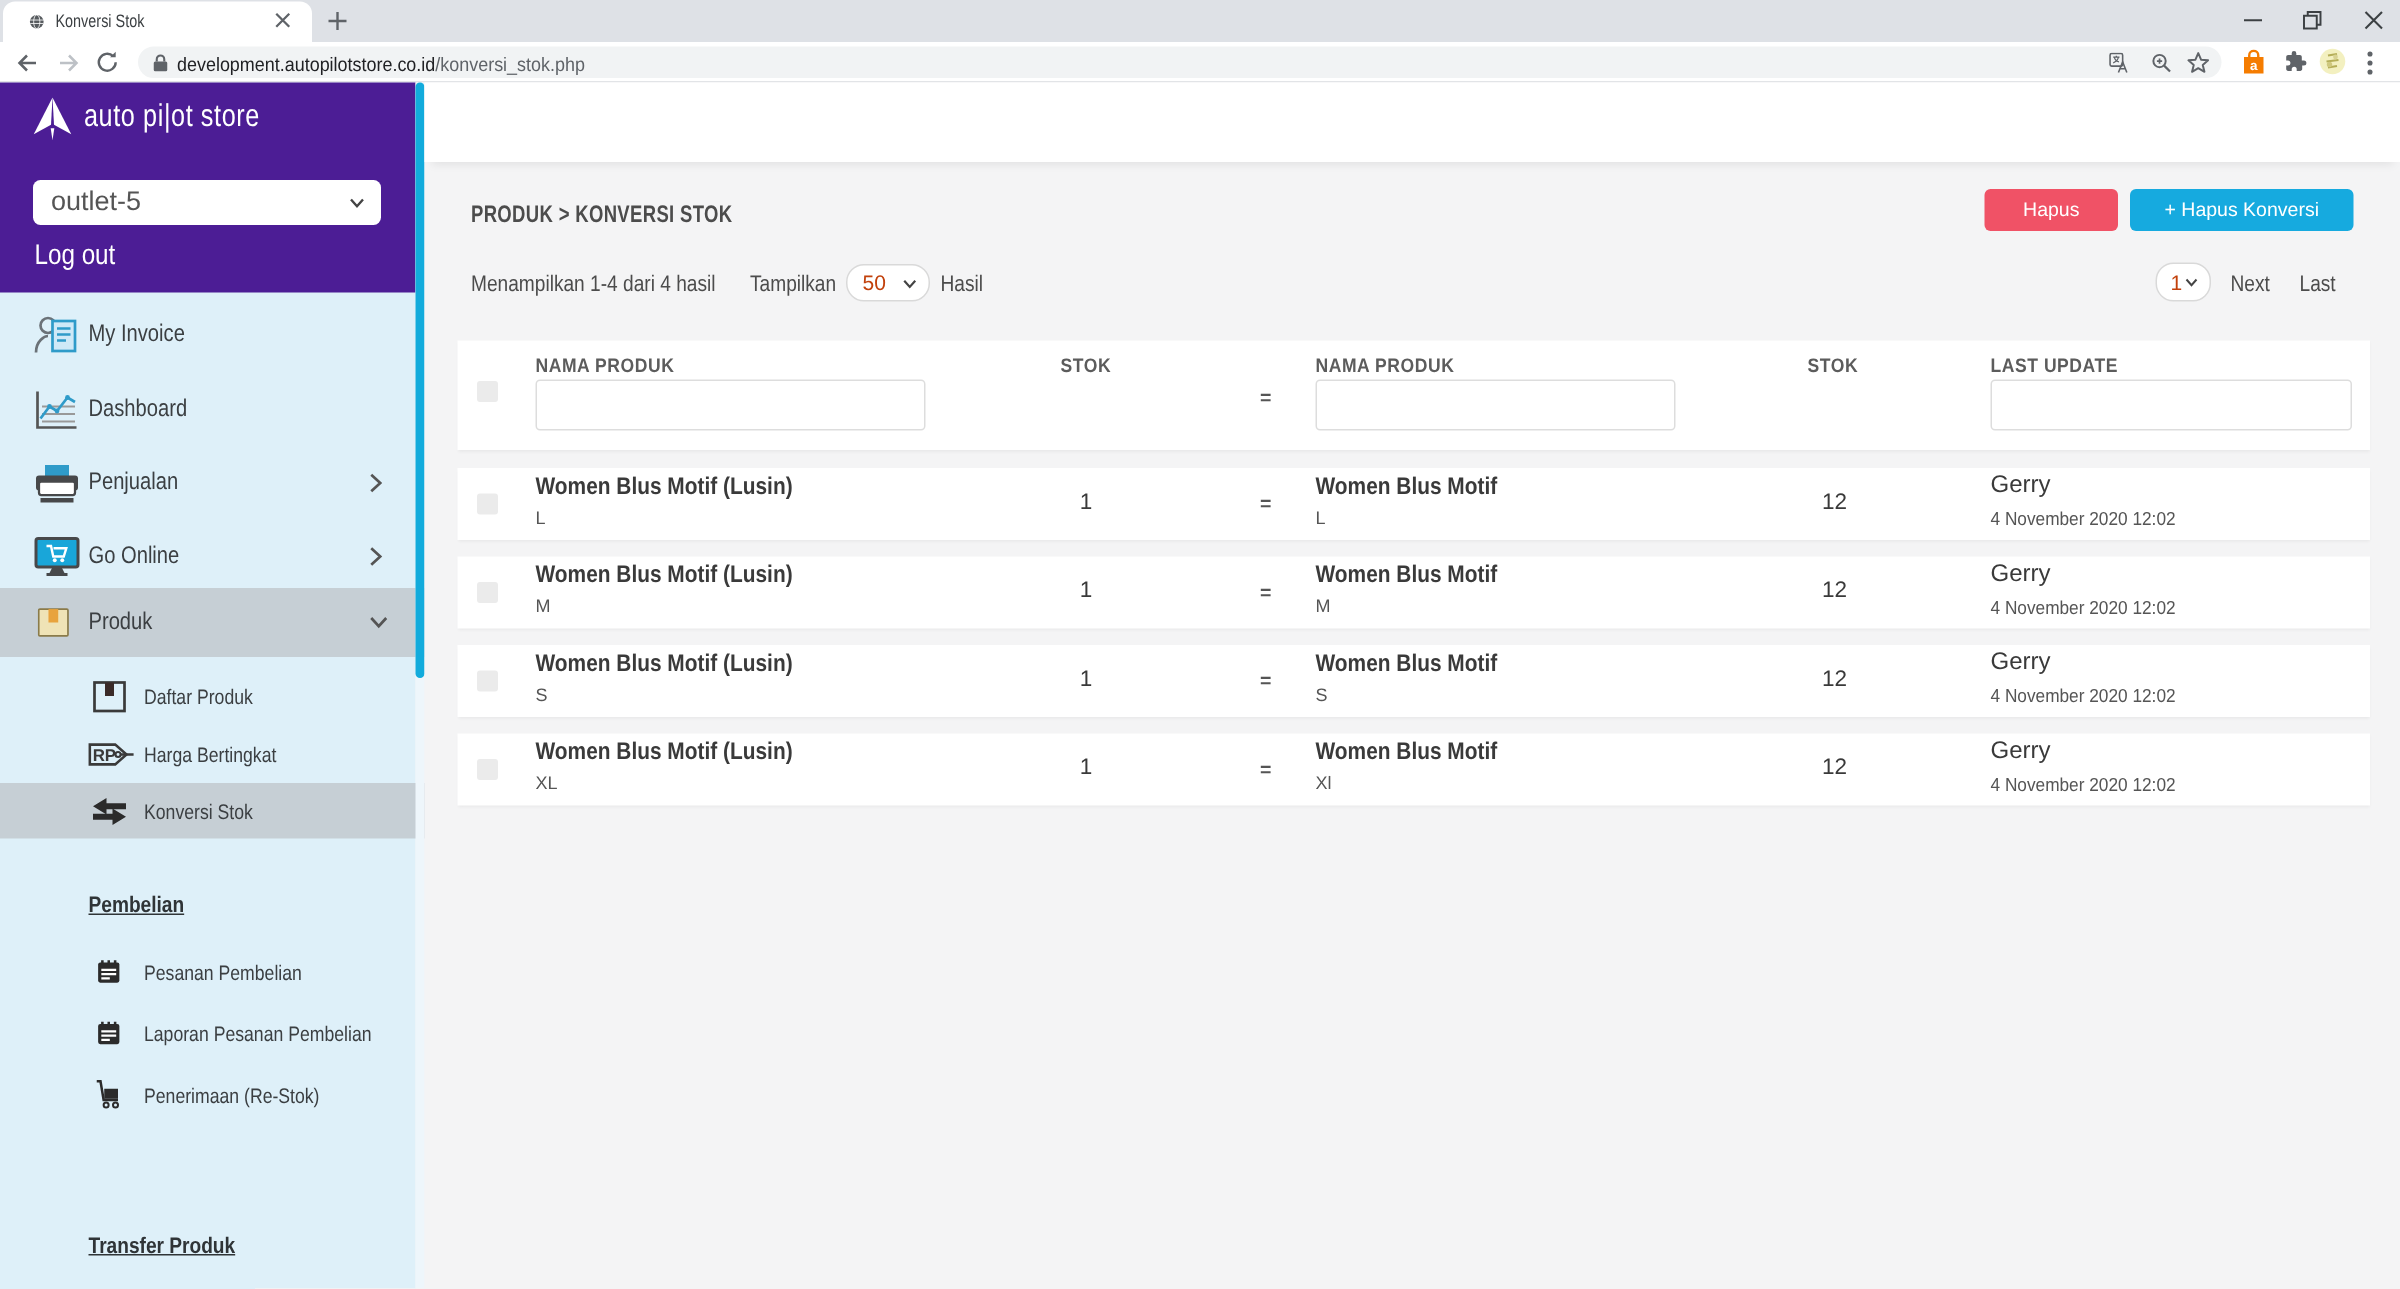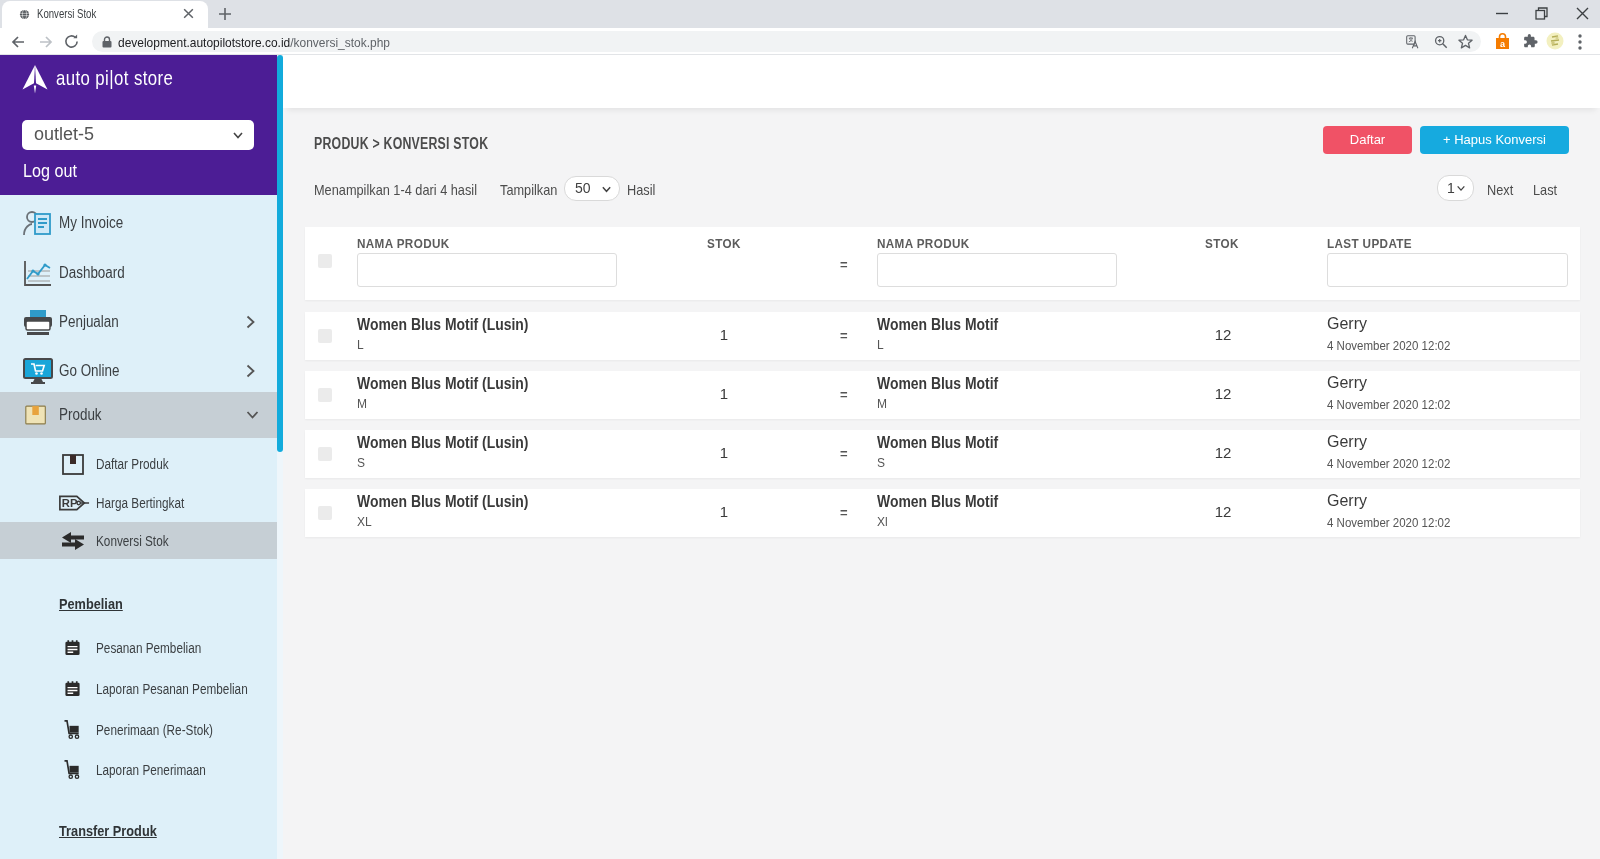--- a/index.html
+++ b/index.html
@@ -38,21 +38,21 @@
 .shead { position:absolute; left:59px; font-size:15px; font-weight:bold; color:#2f3437; text-decoration:underline; transform:scaleX(0.85); transform-origin:0 0; white-space:nowrap; }
 
 
 .main { position:absolute; left:283px; top:55px; width:1317px; height:804px; background:#f4f4f5; }
 .main-white { position:absolute; left:0; top:0; width:1317px; height:53px; background:#fff; box-shadow:0 6px 6px -4px rgba(0,0,0,0.08); }
 .crumb { position:absolute; left:31px; top:80px; font-size:16px; font-weight:bold; color:#4c4c4c; letter-spacing:0.3px; transform:scaleX(0.77); transform-origin:0 0; white-space:nowrap; }
 .btn { position:absolute; top:71px; height:28px; border-radius:4px; color:#fff; font-size:13px; text-align:center; line-height:28px; }
 .btn-red { left:1040px; width:89px; background:#f05266; }
 .btn-cyan { left:1137px; width:149px; background:#16aadf; }
 .info { position:absolute; top:126px; font-size:15px; color:#4c4c4c; transform:scaleX(0.85); transform-origin:0 0; white-space:nowrap; }
-.selbox { position:absolute; background:#fff; border:1px solid #d9d9d9; border-radius:12px; color:#404040; }
+.selbox { position:absolute; background:#fff; border:1px solid #d9d9d9; border-radius:12px; color:#c2410c; }
 .selbox svg { position:absolute; right:7px; top:50%; transform:translateY(-50%); }
 
 .tablewrap { position:absolute; left:22px; top:172px; width:1275px; }
 .thead { position:absolute; left:0; top:0; width:1275px; height:73px; background:#fff; box-shadow:0 1px 2px rgba(0,0,0,0.05); }
 .hlabel { position:absolute; top:9px; font-size:13px; font-weight:bold; color:#5c5c5c; letter-spacing:0.4px; transform:scaleX(0.9); transform-origin:0 0; white-space:nowrap; }
 .hinput { position:absolute; top:26px; height:34px; background:#fff; border:1px solid #ddd; border-radius:3px; }
 .cbx { position:absolute; left:13px; width:14px; height:14px; background:#ebebeb; border-radius:2px; }
 .trow { position:absolute; left:0; width:1275px; height:48px; background:#fff; box-shadow:0 1px 2px rgba(0,0,0,0.05); }
 .pname { position:absolute; top:4px; font-size:16px; font-weight:bold; color:#3a3a3a; transform:scaleX(0.87); transform-origin:0 0; white-space:nowrap; }
 .psub { position:absolute; top:26px; font-size:12px; color:#555; }
@@ -260,40 +260,31 @@
     <div class="txt">Penerimaan (Re-Stok)</div>
   </div>
   <div class="mitem subitem" style="top:611px;">
     <svg class="ico" viewBox="0 0 24 24" style="width:17px;height:22px;left:64px;">
         <rect x="2" y="3" width="20" height="19" rx="2" fill="#2b2b2b"></rect>
         <path d="M6 1 V5 M12 1 V5 M18 1 V5" stroke="#2b2b2b" stroke-width="2.4"></path>
         <path d="M5 10 H19 M5 14 H19 M5 18 H13" stroke="#fff" stroke-width="2"></path>
       </svg>
     <div class="txt">Laporan Pesanan Pembelian</div>
   </div>
-  <div class="mitem subitem" style="top:692px;">
-    <svg class="ico" viewBox="0 0 24 24" style="width:20px;height:23px;left:62px;">
-        <path d="M3 1 H6 L8.5 16 H20" fill="none" stroke="#2b2b2b" stroke-width="2"></path>
-        <rect x="9" y="7" width="11" height="8" fill="#2b2b2b"></rect>
-        <circle cx="10.5" cy="20" r="2" fill="none" stroke="#2b2b2b" stroke-width="1.6"></circle>
-        <circle cx="18" cy="20" r="2" fill="none" stroke="#2b2b2b" stroke-width="1.6"></circle>
-      </svg>
-    <div class="txt">Laporan Penerimaan</div>
-  </div>
 
   <div class="shead" style="top:767px;">Transfer Produk</div>
 </div>
 <div class="sscroll">
     <div class="sthumb"></div>
   </div>
 
 <div class="main">
   <div class="main-white"></div>
   <div class="crumb">PRODUK &gt; KONVERSI STOK</div>
-  <div class="btn btn-red">Daftar</div>
+  <div class="btn btn-red">Hapus</div>
   <div class="btn btn-cyan">+ Hapus Konversi</div>
   <div class="info" style="left:31px;">Menampilkan 1-4 dari 4 hasil</div>
   <div class="info" style="left:217px;">Tampilkan</div>
   <div class="selbox" style="left:281px; top:121px; width:56px; height:25px; font-size:14px; line-height:23px; padding-left:10px;">50
     <svg width="11" height="11" viewBox="0 0 12 12">
         <path d="M2 4 L6 8.5 L10 4" stroke="#444" stroke-width="1.6" fill="none"></path>
       </svg>
   </div>
   <div class="info" style="left:344px;">Hasil</div>
   <div class="selbox" style="left:1154px; top:120px; width:37px; height:26px; font-size:14px; line-height:24px; padding-left:9px;">1

